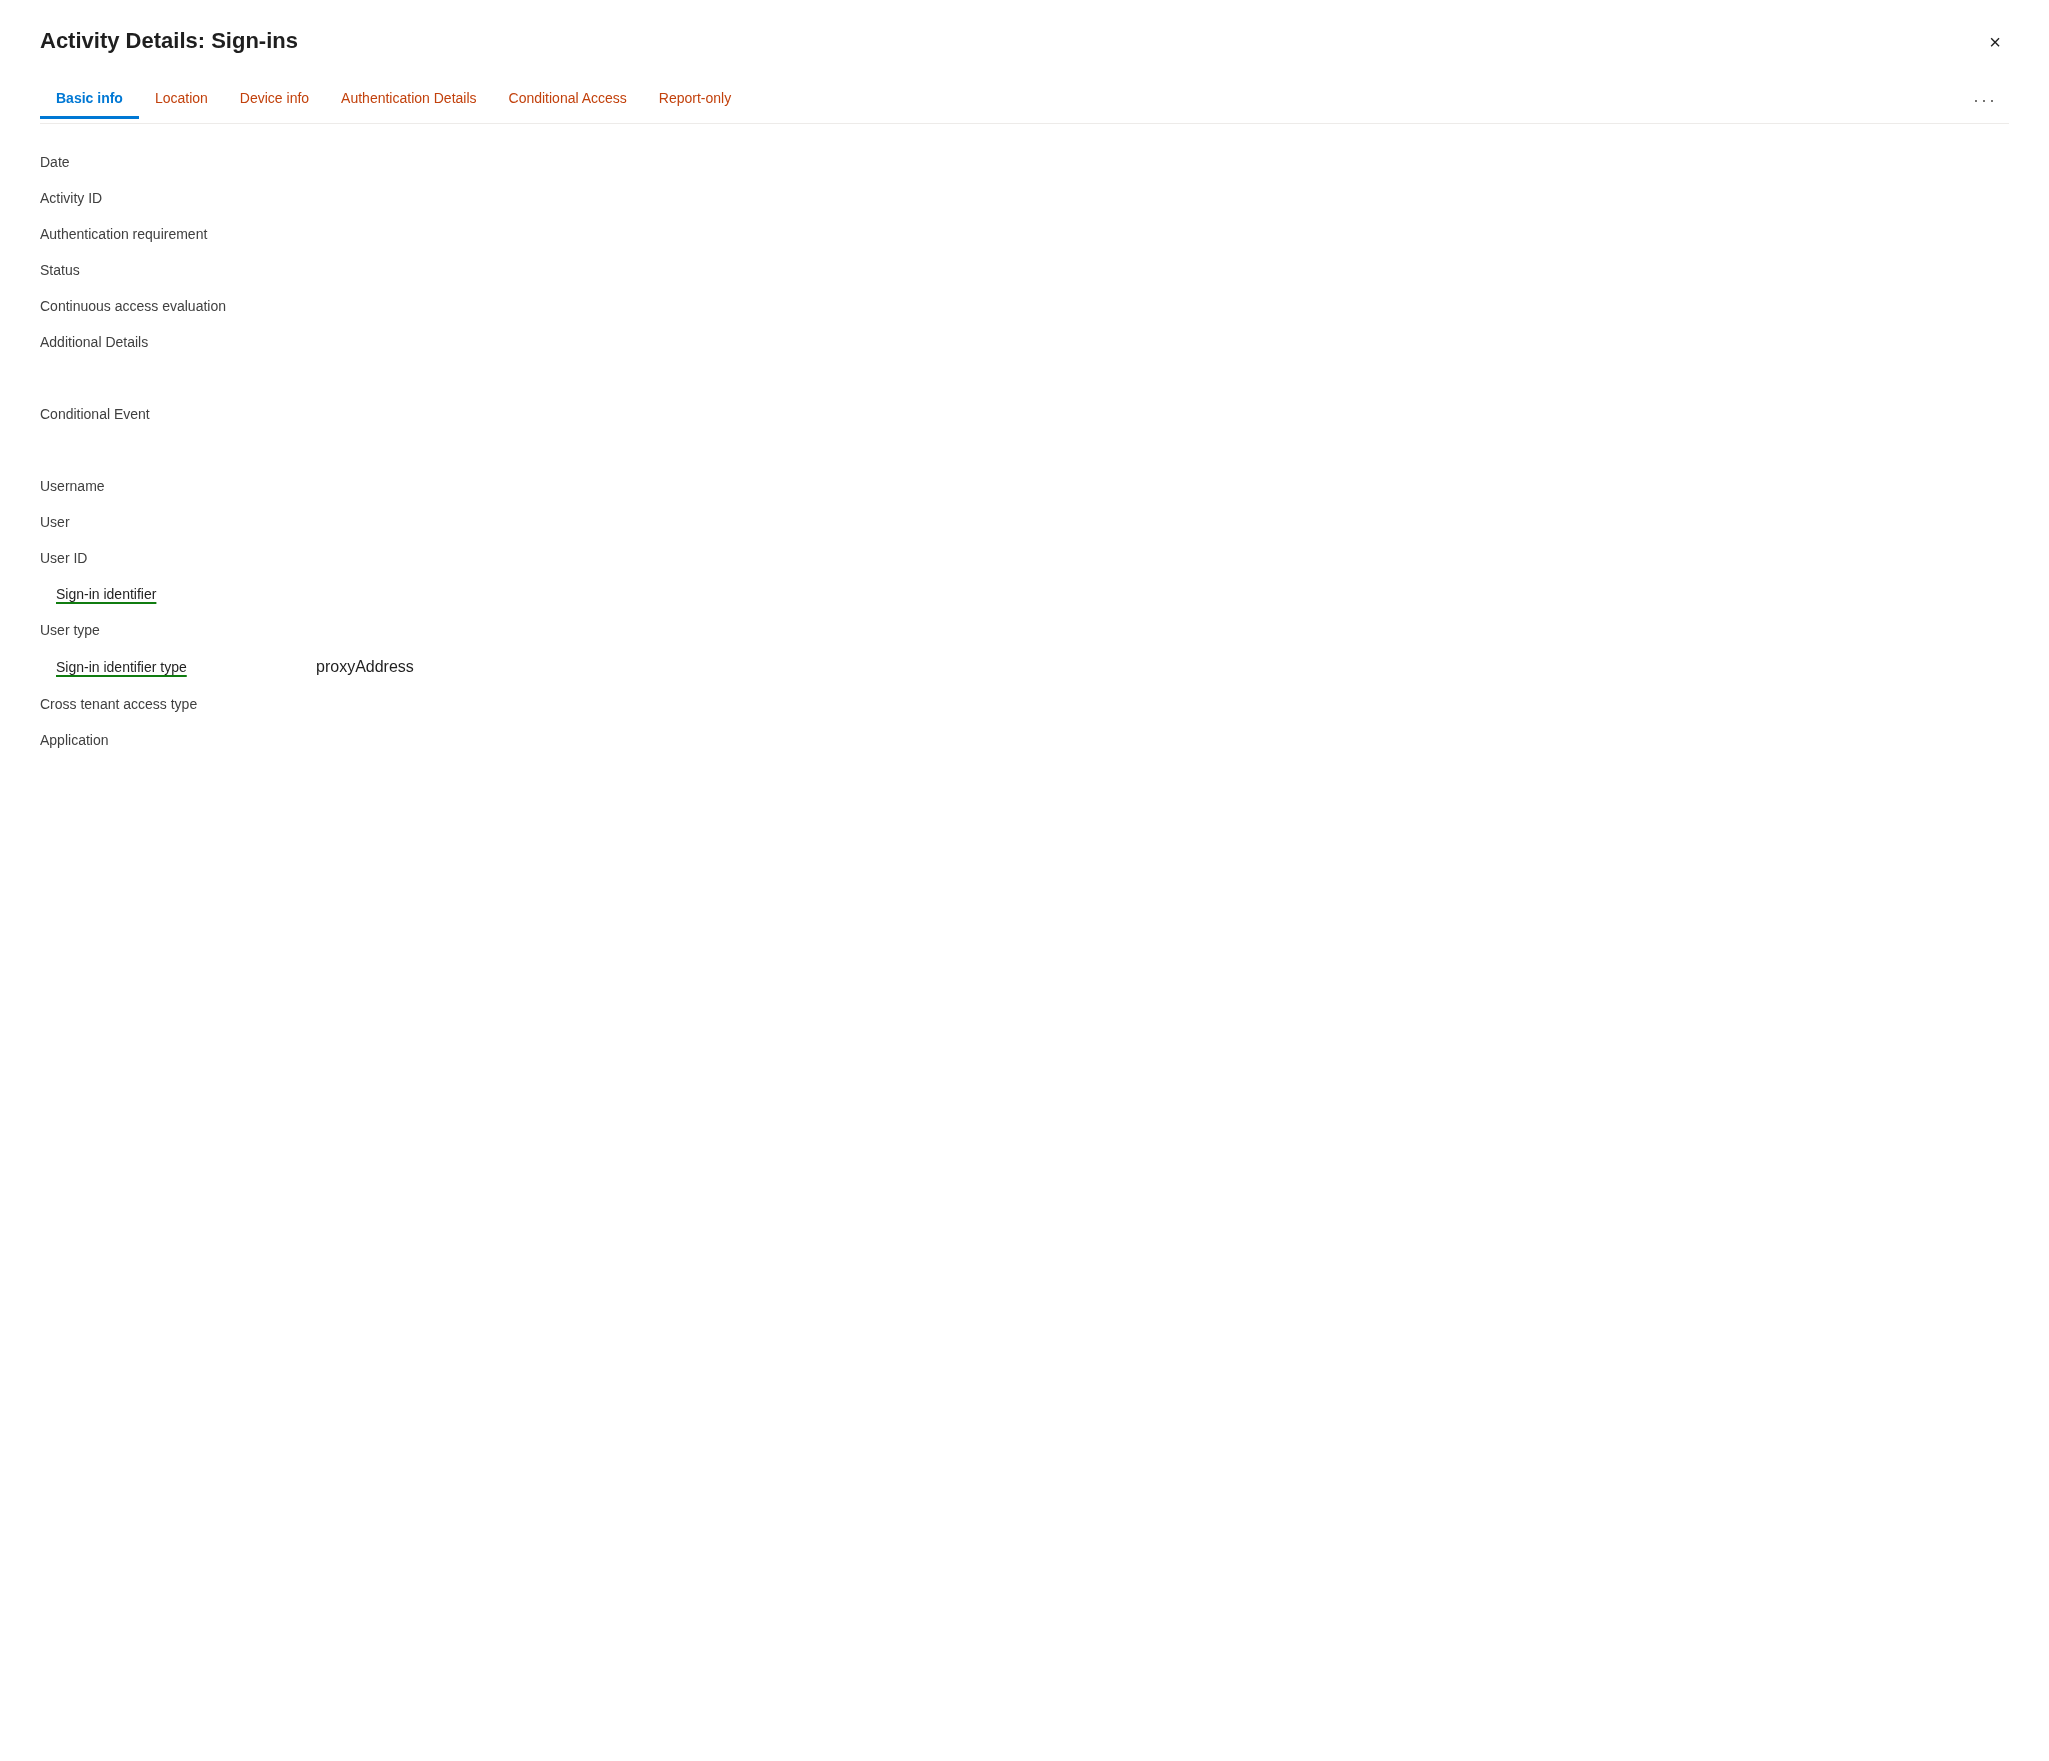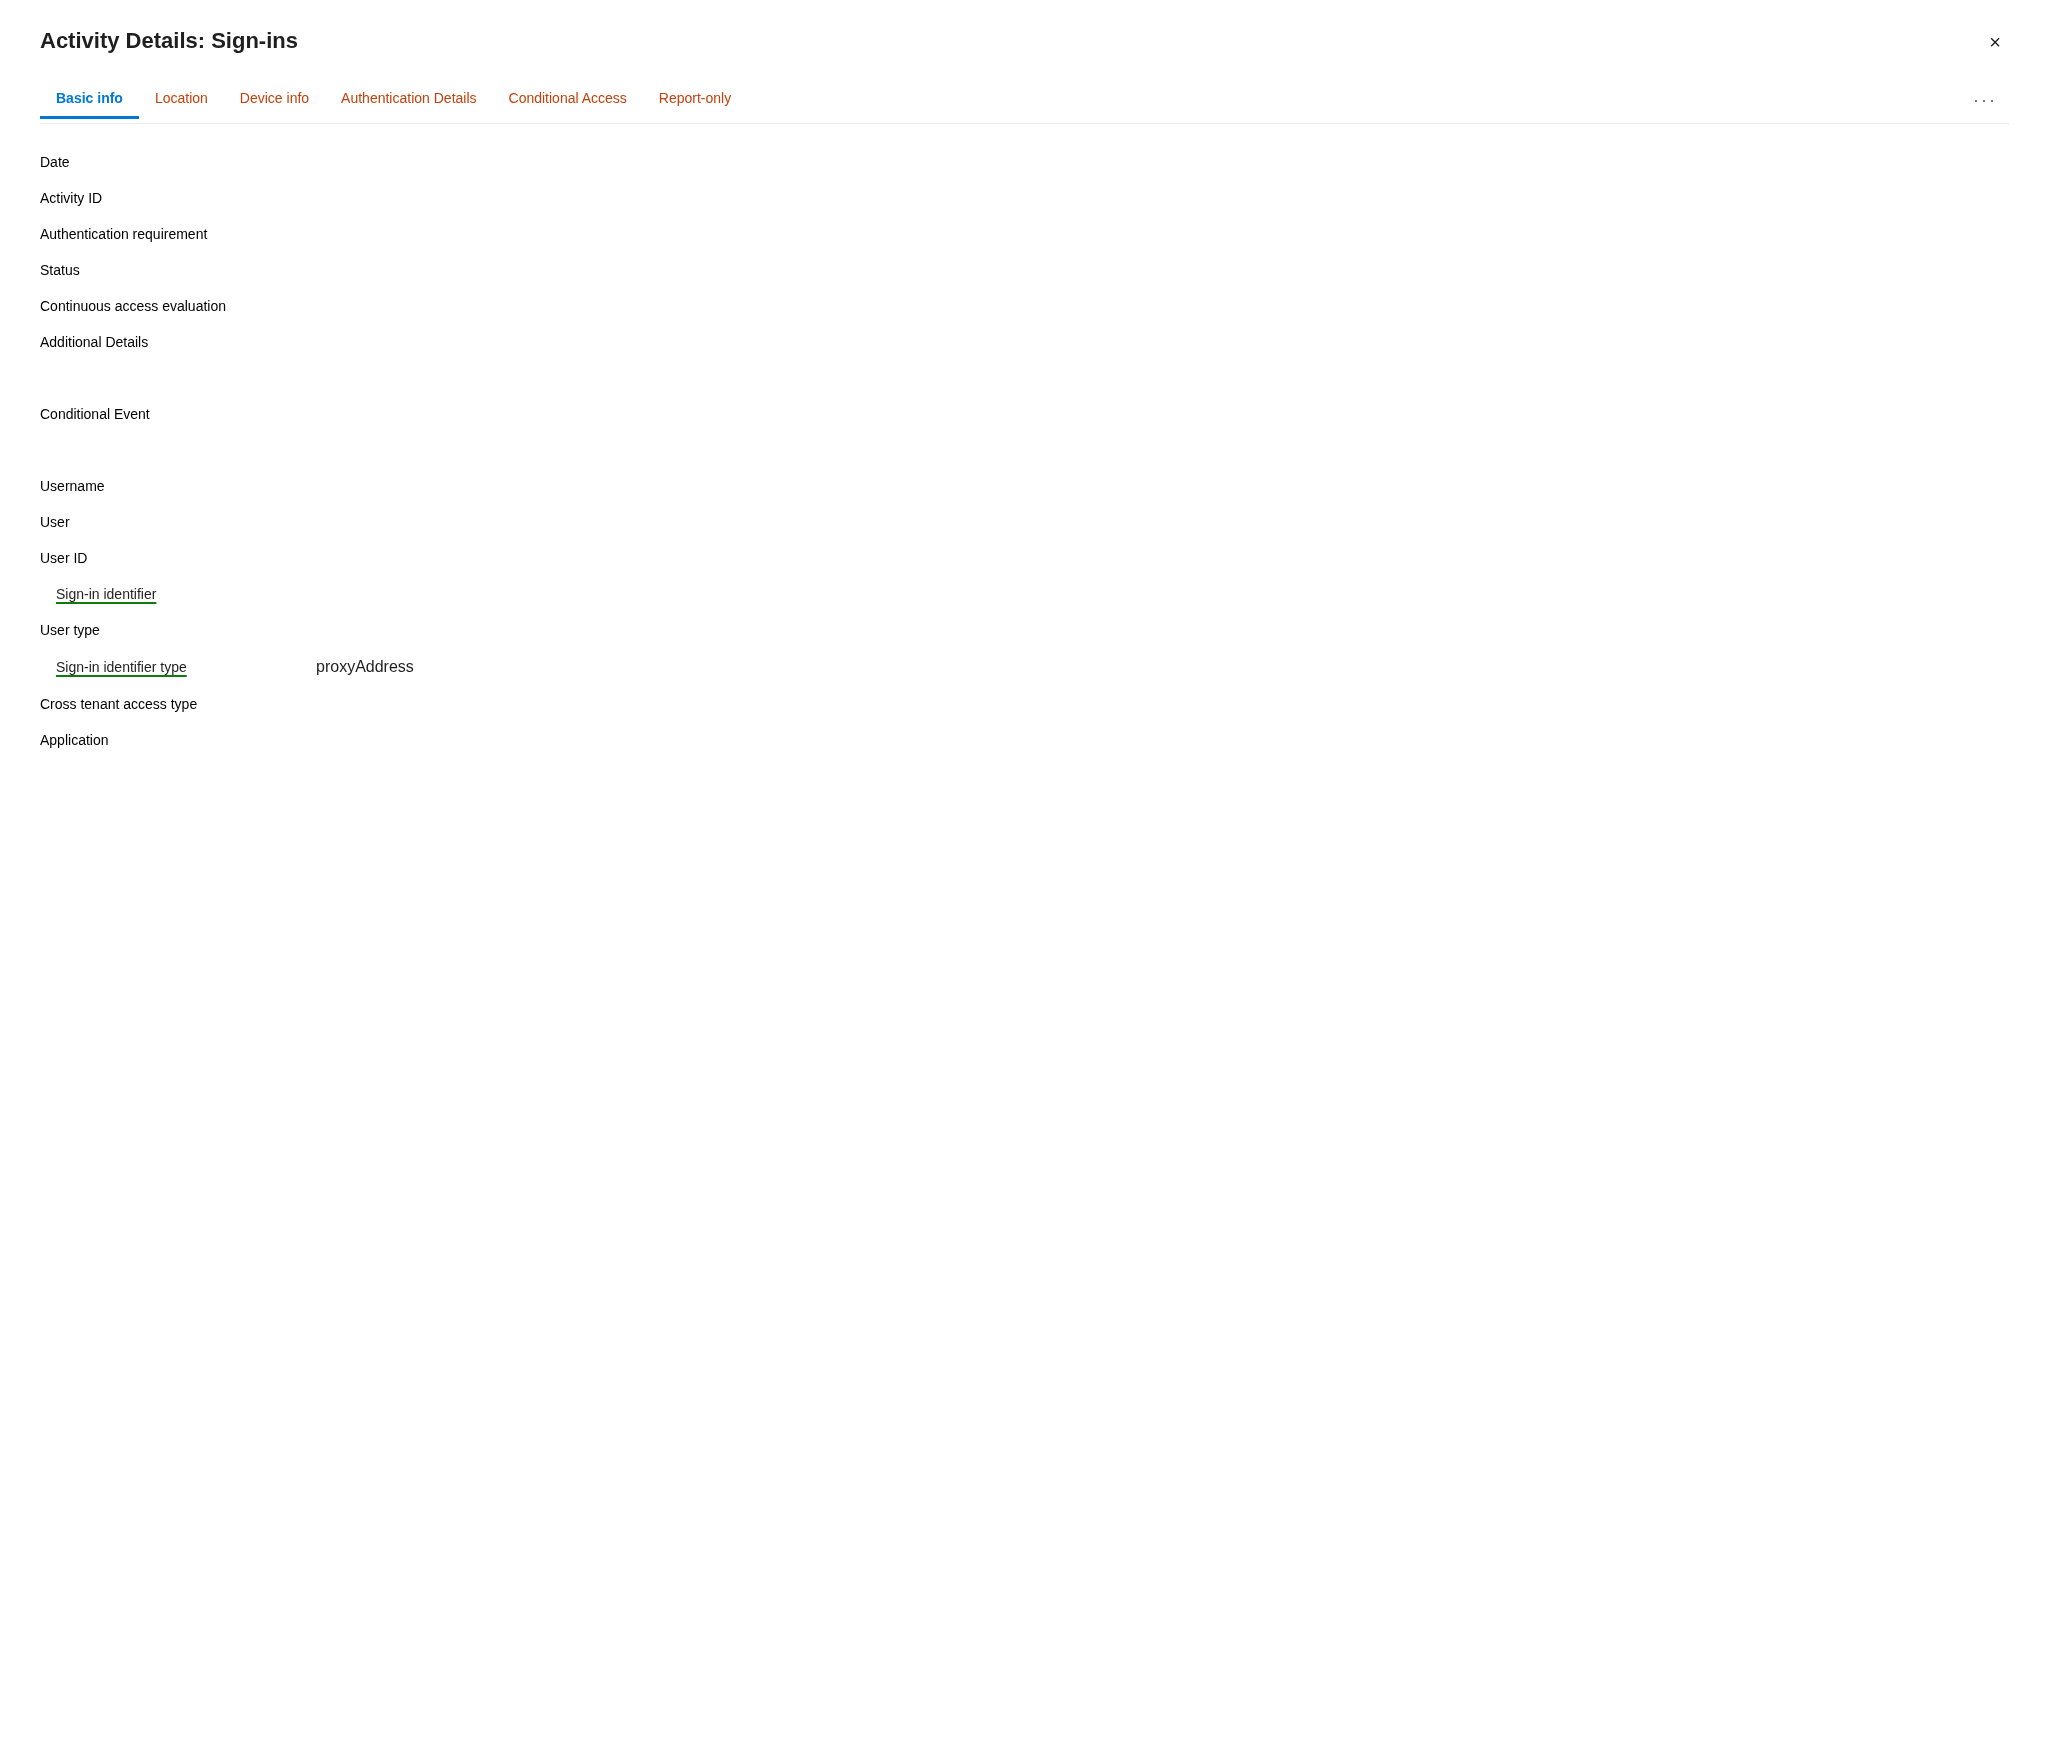--- a/index.html
+++ b/index.html
@@ -88,21 +88,21 @@
 
     .field-row {
       display: flex;
       align-items: baseline;
       padding: 10px 0;
       min-height: 36px;
     }
 
     .field-label {
       font-size: 14px;
-      color: #000000;
+      color: #404040;
       min-width: 260px;
       flex-shrink: 0;
     }
 
     .field-label.underlined {
       text-decoration: underline;
       text-decoration-color: #107c10;
       text-underline-offset: 3px;
       text-decoration-thickness: 2px;
       color: #1f1f1f;

